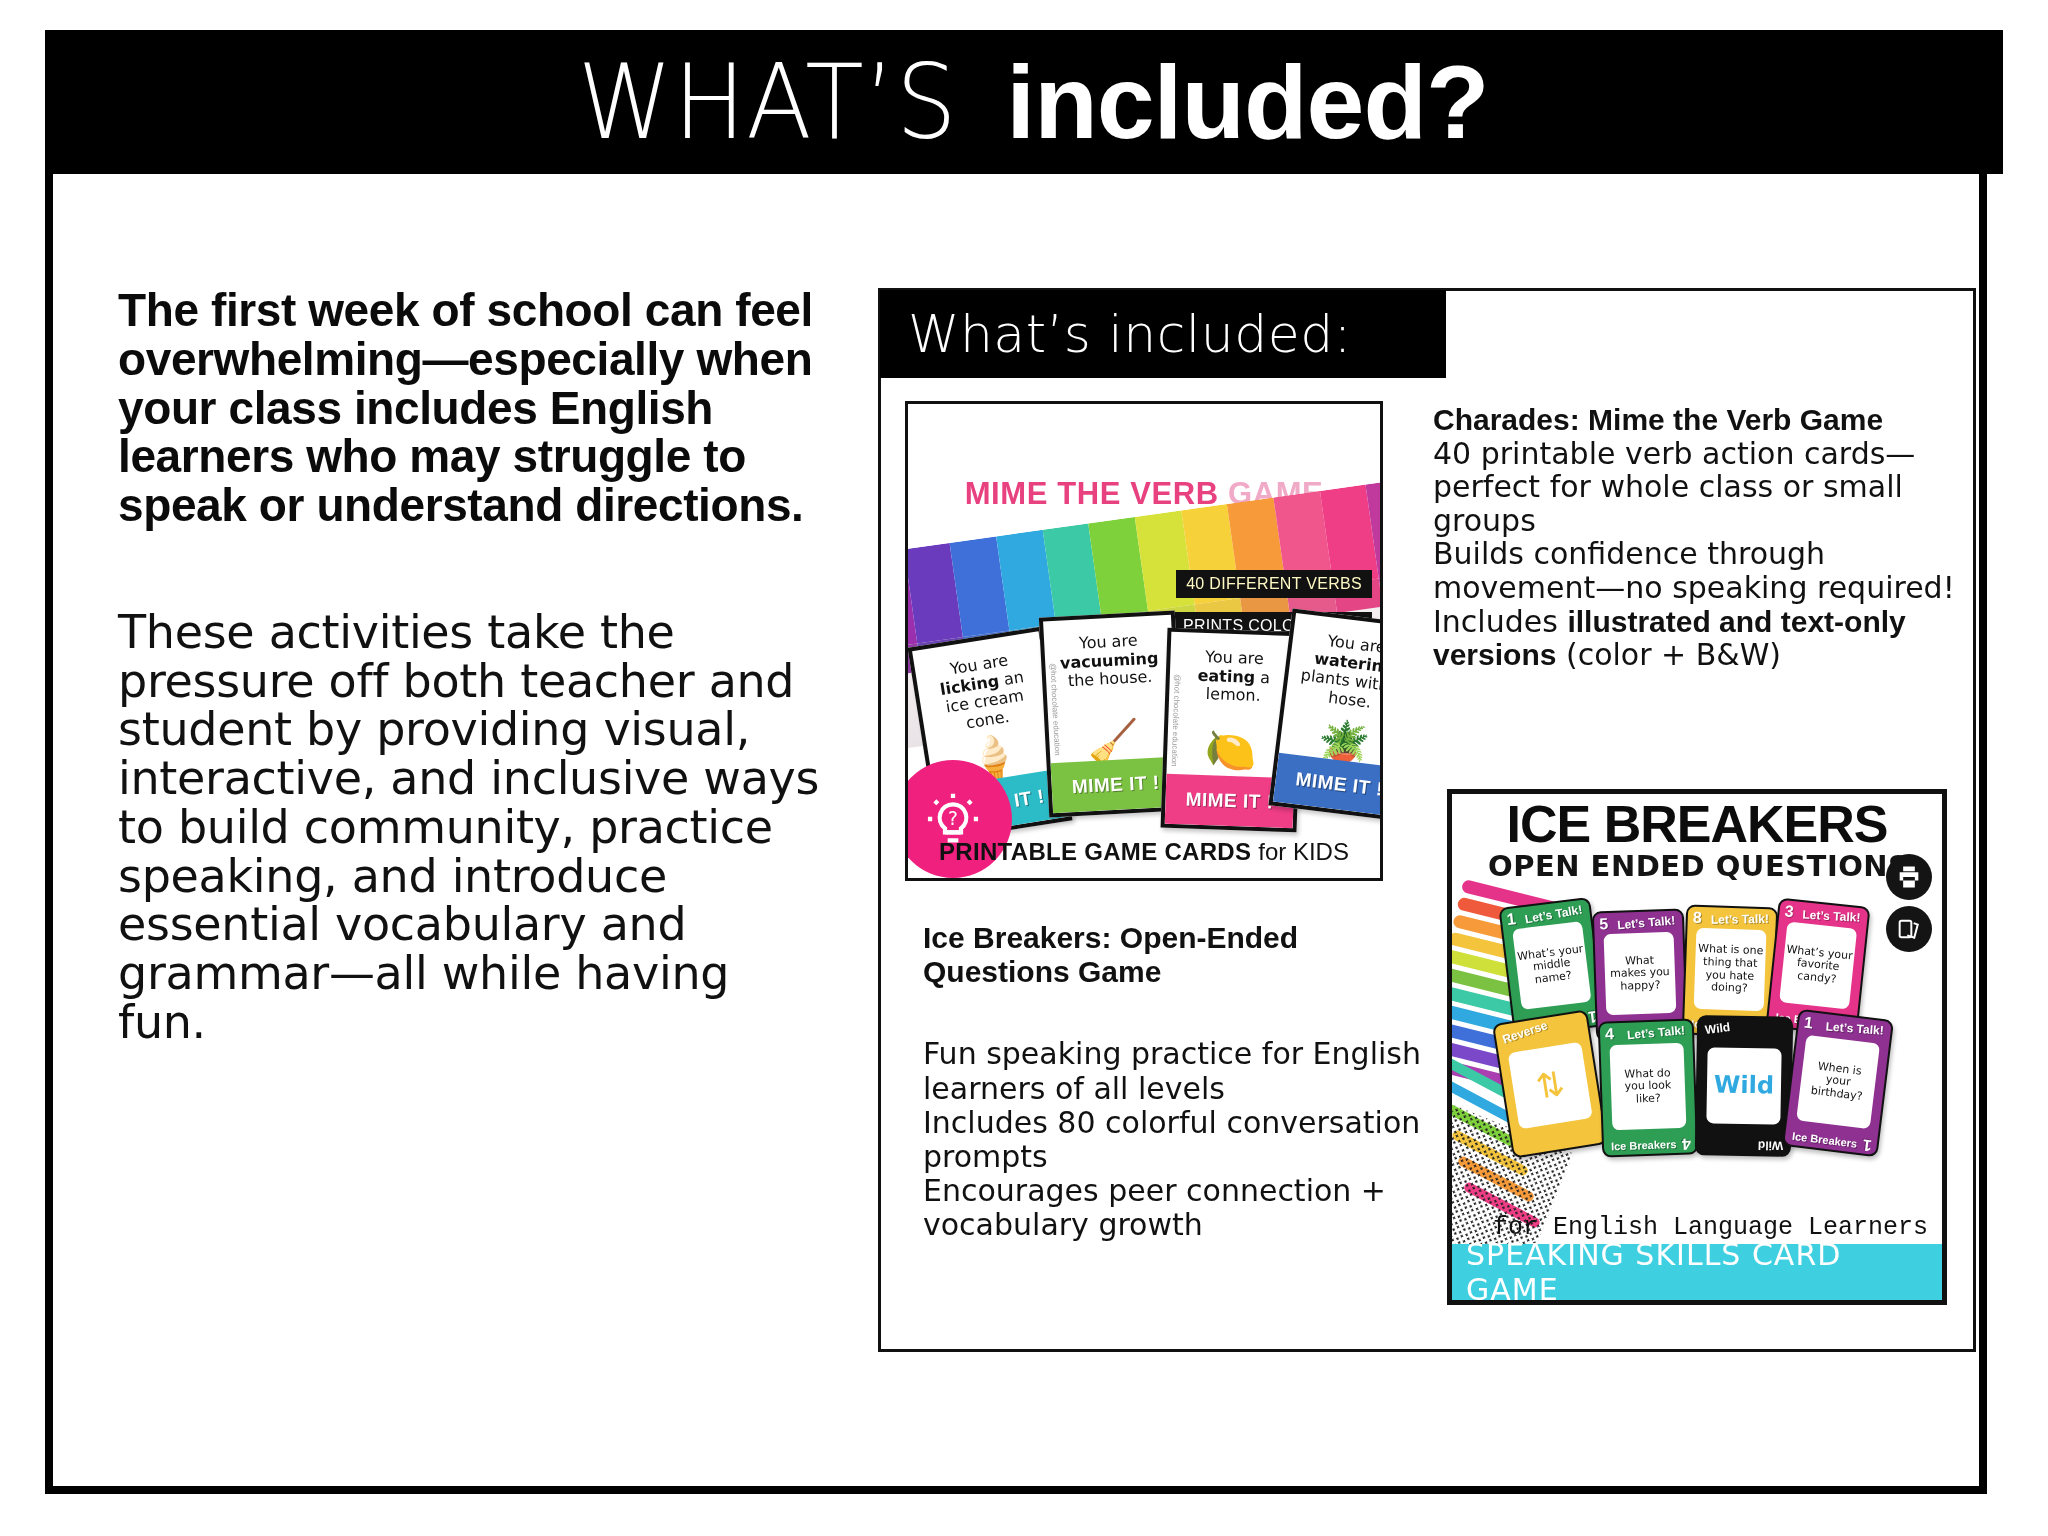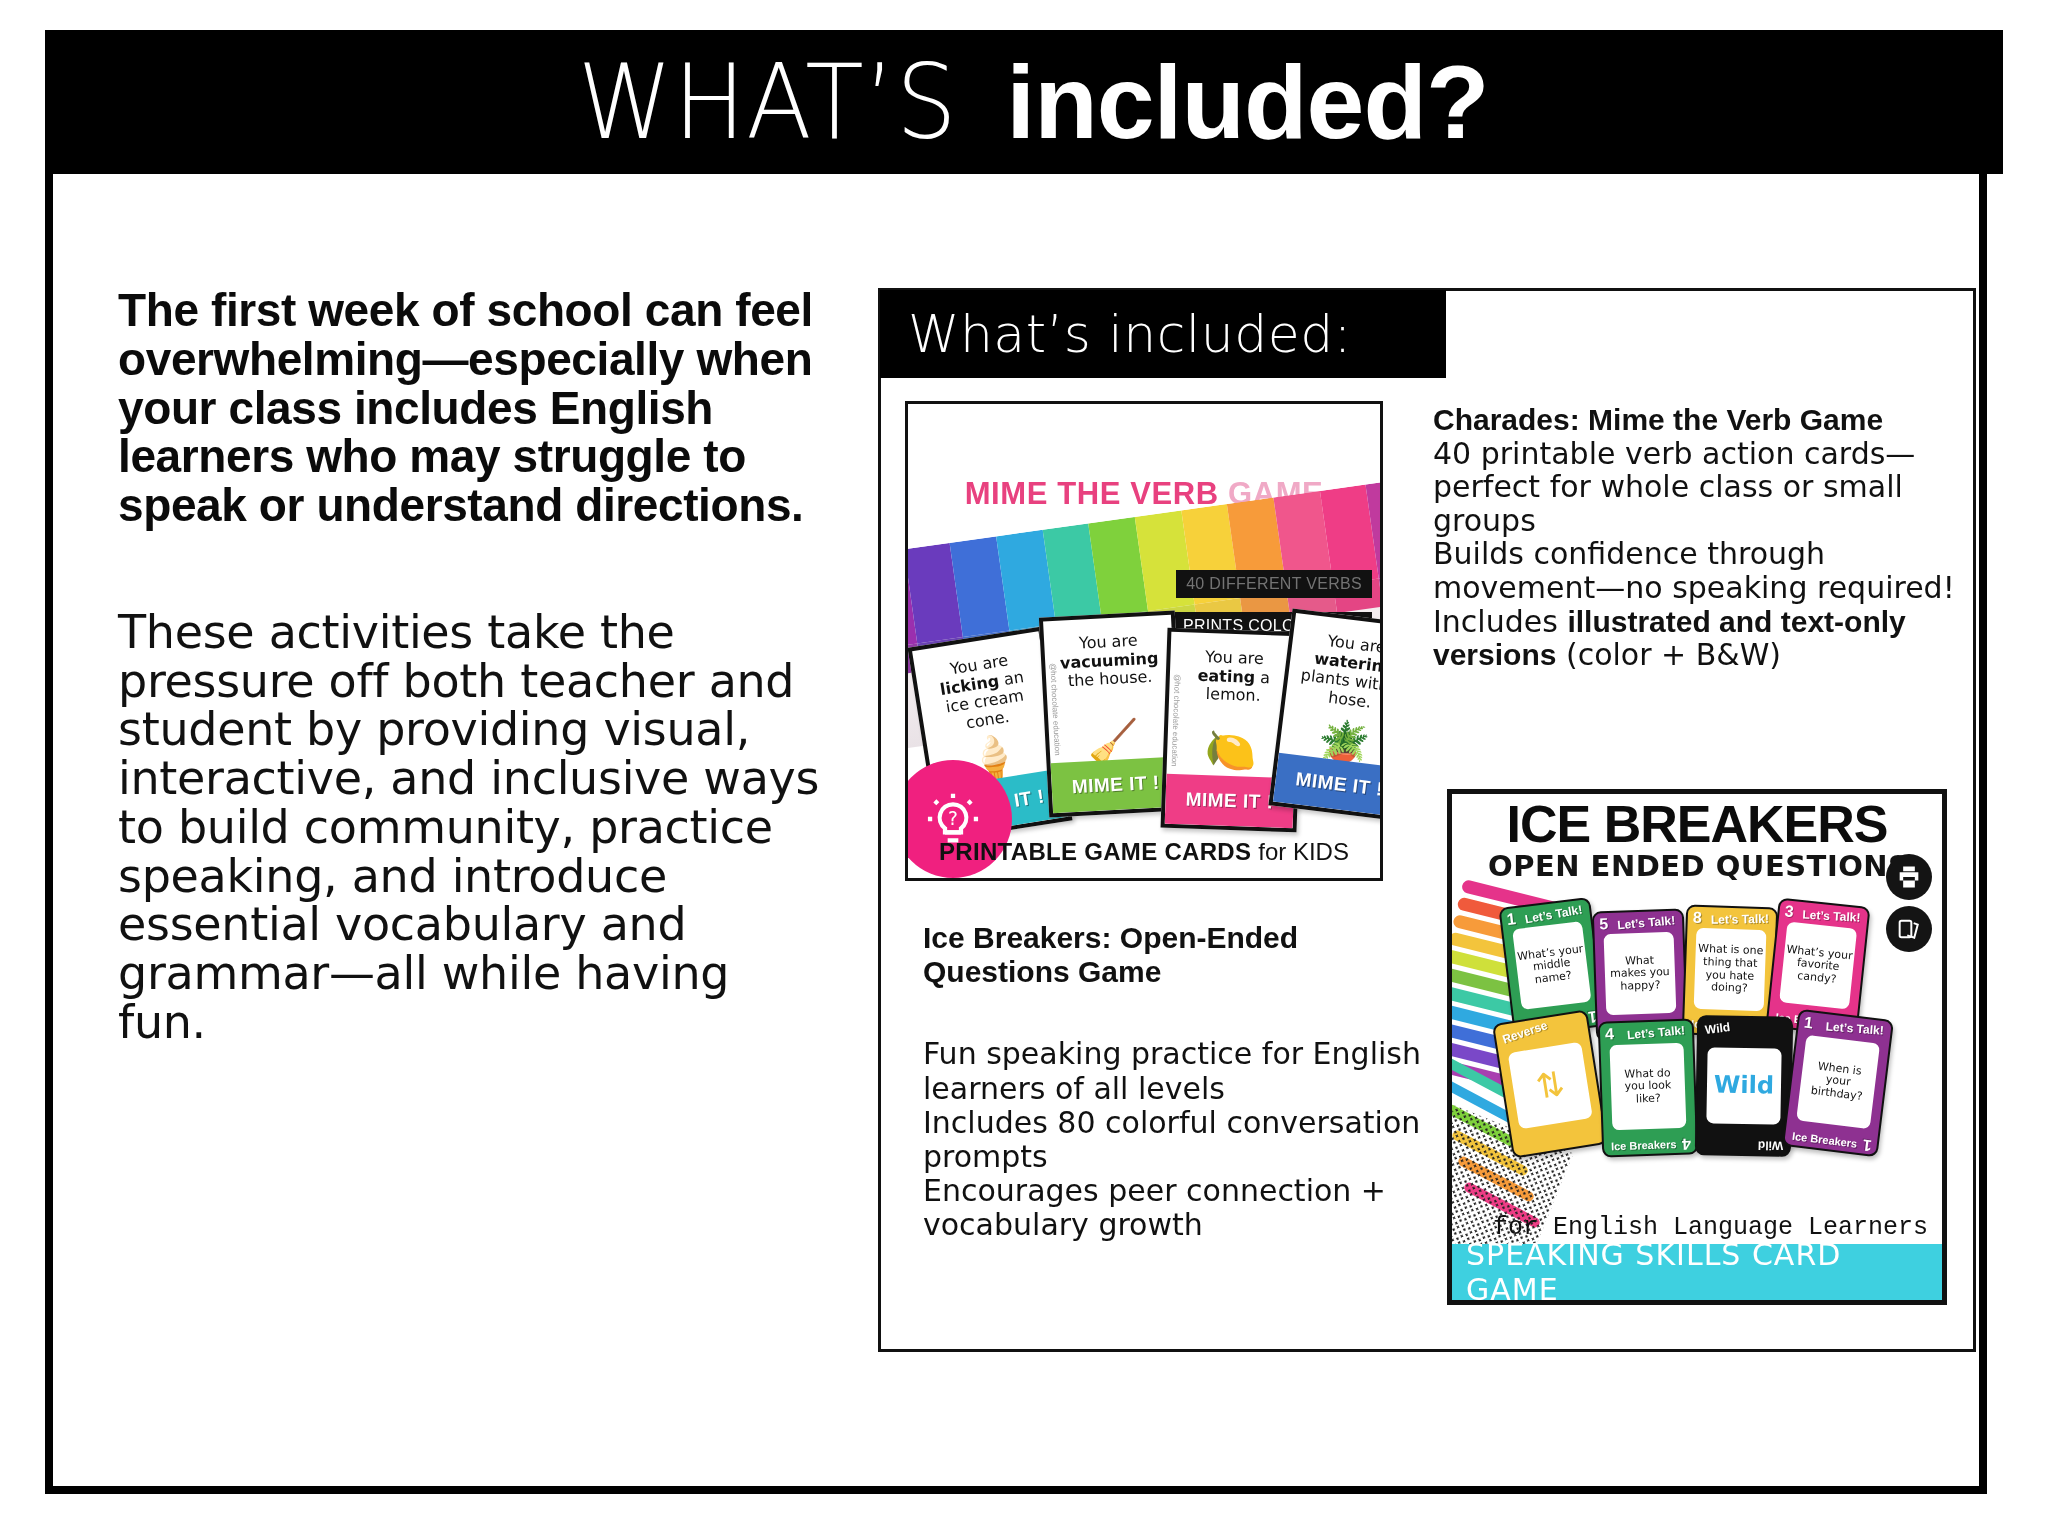--- a/index.html
+++ b/index.html
@@ -183,21 +183,21 @@
           <div class="mk" style="background:#c8d434"></div>
             <div class="mk" style="background:#e9c434"></div>
           <div class="mk" style="background:#e98f34"></div>
             <div class="mk" style="background:#e34d80"></div>
           <div class="mk" style="background:#e2367a"></div>
             <div class="mk" style="background:#b03492"></div>
         </div>
       </div>
       <div id="mkshelf"></div>
 
-      <div style="position:absolute;right:8px;top:166px;background:#111;color:#737373;
+      <div style="position:absolute;right:8px;top:166px;background:#111;color:#fef9c3;
                   font-size:16px;padding:5px 10px;letter-spacing:.3px;">40 DIFFERENT VERBS</div>
       <div style="position:absolute;right:8px;top:208px;background:#111;color:#fff;
                   font-size:16px;padding:5px 10px;letter-spacing:.3px;">PRINTS COLOR or B/W</div>
 
       <div class="card" id="card1">
         <div class="ctext">
           <span>You are</span>
           <b>licking</b><span> an ice cream cone.</span>
         </div>
         <div class="cicon" style="top:52%">🍦</div>

